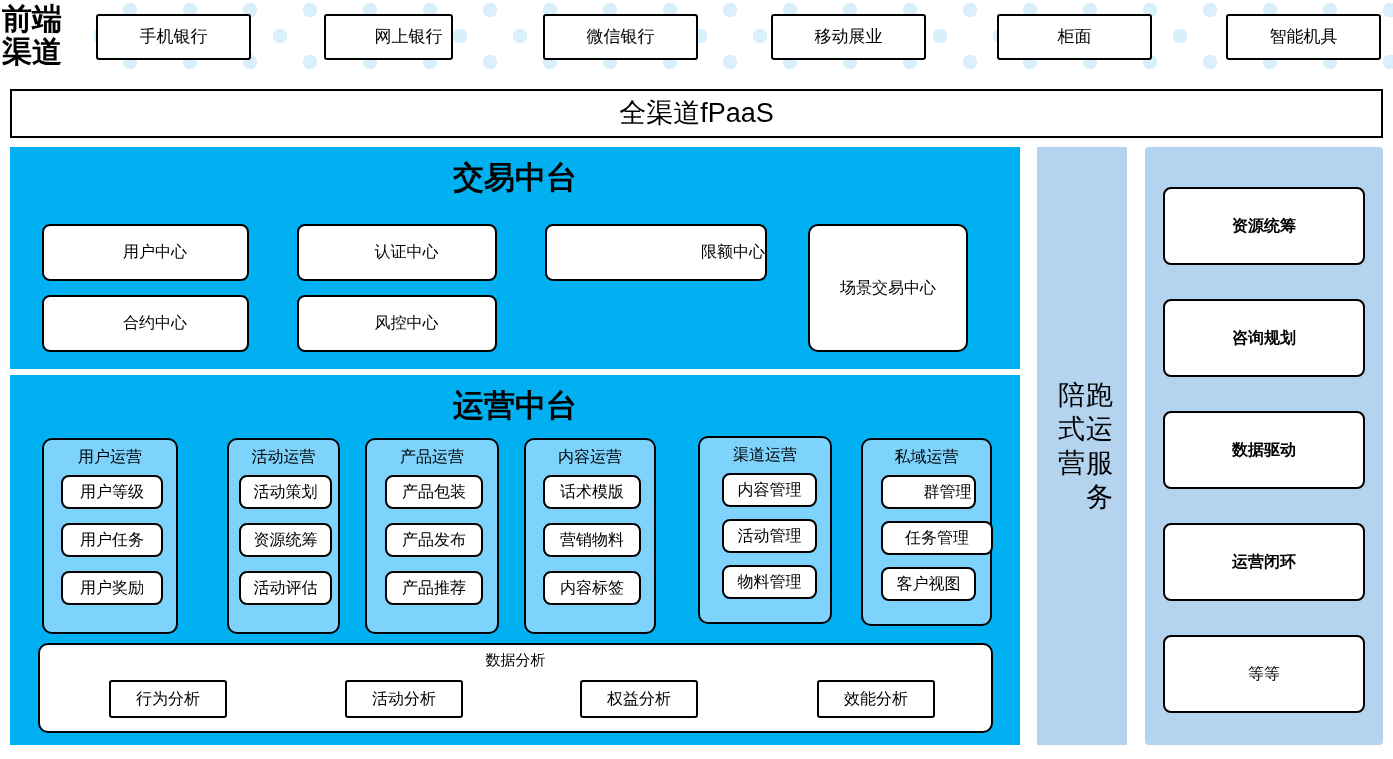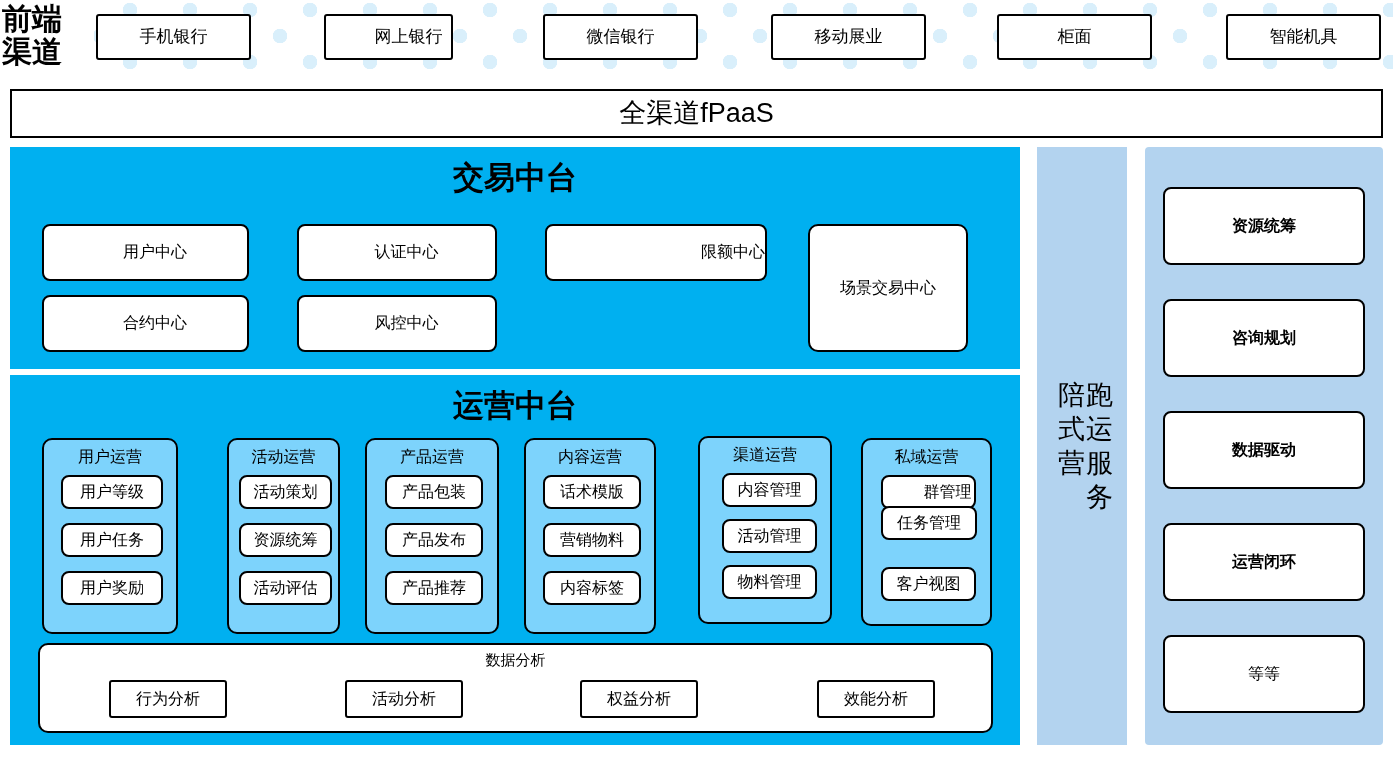--- a/index.html
+++ b/index.html
@@ -282,21 +282,21 @@
     <div class="op-col" style="left:688px;top:61px;width:134px;height:188px;">
       <div class="op-col-title">渠道运营</div>
       <div class="op-item" style="left:22px;top:35px;width:95px;">内容管理</div>
       <div class="op-item" style="left:22px;top:81px;width:95px;">活动管理</div>
       <div class="op-item" style="left:22px;top:127px;width:95px;">物料管理</div>
     </div>
 
     <div class="op-col" style="left:851px;top:63px;width:131px;height:188px;">
       <div class="op-col-title">私域运营</div>
       <div class="op-item" style="left:18px;top:35px;width:95px;padding-left:38px;">群管理</div>
-      <div class="op-item" style="left:18px;top:66px;width:96px;">任务管理</div>
+      <div class="op-item" style="left:18px;top:81px;width:112px;">任务管理</div>
       <div class="op-item" style="left:18px;top:127px;width:95px;">客户视图</div>
     </div>
   </div>
 
   <div class="box" id="data-panel">
     <div id="data-title">数据分析</div>
     <div class="box r3 data-item" style="left:69px;">
       <span>行为分析</span>
     </div>
     <div class="box r3 data-item" style="left:305px;">

